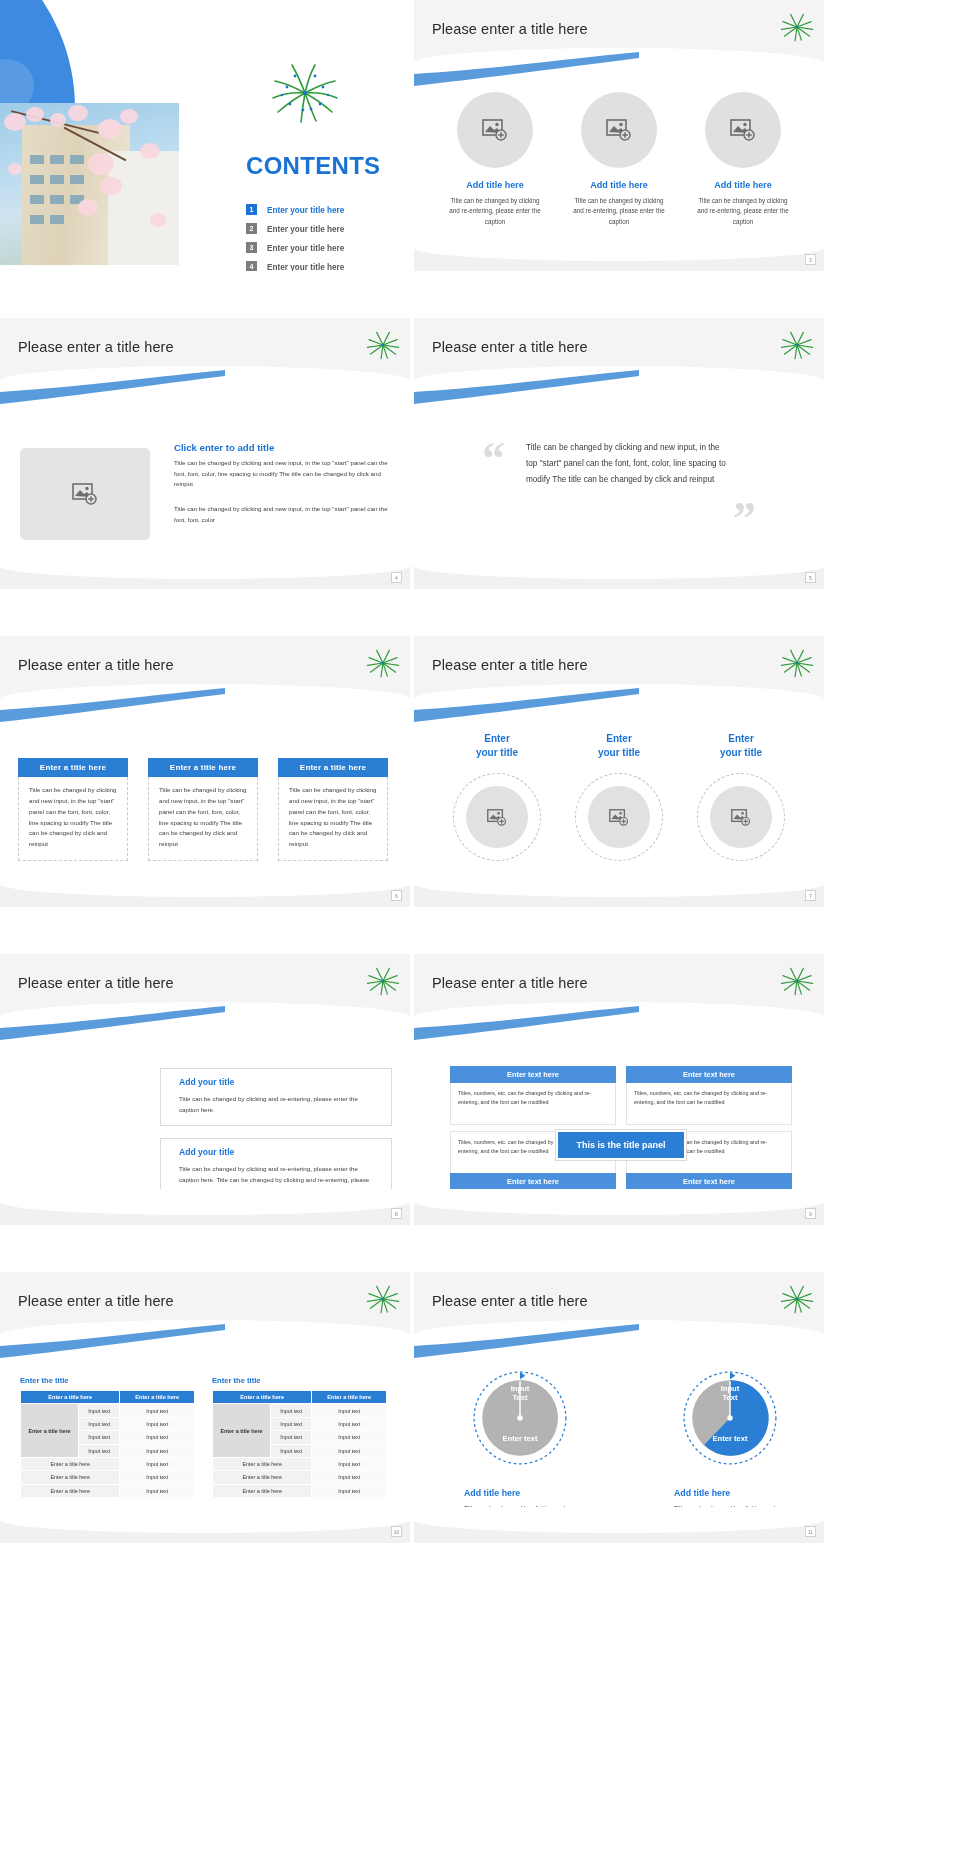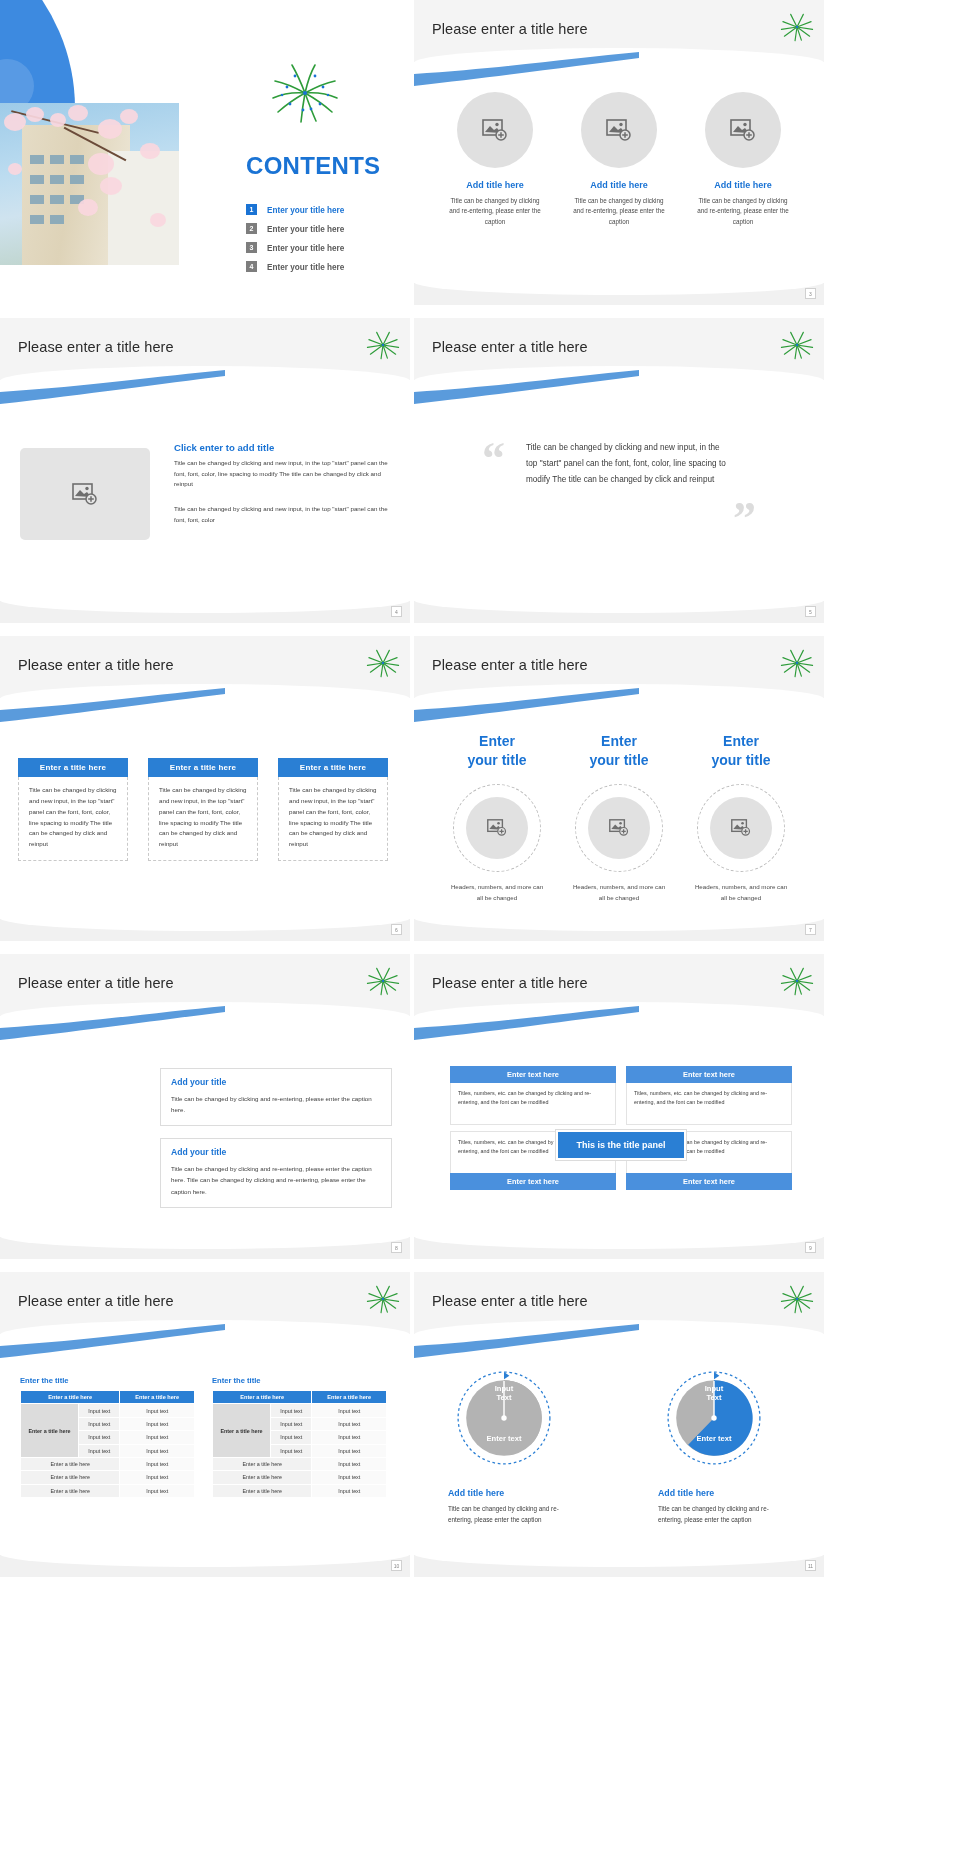--- a/index.html
+++ b/index.html
@@ -12,21 +12,21 @@
   .deck {
     display: grid;
     grid-template-columns: 410px 410px;
     grid-auto-rows: 305px;
     column-gap: 4px;
     row-gap: 13px;
     padding: 0;
   }
   .slide {
     position: relative;
-    width: 410px; height: 305px;
+    width: 410px; height: 271px;
     background: #fff;
     overflow: hidden;
   }
   .slide-inner {
     position: absolute; inset: 0;
     background: #fff;
   }
   
   .titlebar {
     position: absolute; left: 0; top: 0; width: 100%; height: 62px;
@@ -156,36 +156,36 @@
   }
   .card3-b {
     border-left: 1px dashed #c9c9c9; border-right: 1px dashed #c9c9c9;
     border-bottom: 1px dashed #c9c9c9;
     padding: 8px 10px 10px; font-size: 6.2px; color: #3d3d3d; line-height: 1.75;
   }
 
   
   .dcirc { position: absolute; left: 0; top: 96px; width: 100%; display: flex; justify-content: center; gap: 26px; }
   .dcol { width: 96px; text-align: center; position: relative; }
-  .dcol-h { font-size: 14px; font-weight: bold; color: #1a73d4; line-height: 1.35; margin-bottom: 14px; }
+  .dcol-h { font-size: 10px; font-weight: bold; color: #1a73d4; line-height: 1.35; margin-bottom: 14px; }
   .dring {
     width: 88px; height: 88px; border-radius: 50%;
     border: 1px dashed #bdbdbd; margin: 0 auto;
     display: flex; align-items: center; justify-content: center;
   }
   .dav { width: 62px; height: 62px; border-radius: 50%; background: #e1e1e1;
          display: flex; align-items: center; justify-content: center; }
   .dcol-p { font-size: 6.2px; color: #4a4a4a; line-height: 1.75; margin-top: 10px; }
 
   
   .yt-left { position: absolute; left: 20px; top: 118px; width: 130px; }
   .yt-h { font-size: 16px; font-weight: bold; color: #2a80d8; margin-bottom: 8px; }
   .yt-p { font-size: 6.4px; color: #3d3d3d; line-height: 1.85; }
   .yt-right { position: absolute; left: 160px; top: 114px; width: 232px; }
-  .yt-box { border: 1px solid #dcdcdc; padding: 8px 10px 10px; margin-bottom: 12px; position: relative; }
+  .yt-box { border: 1px solid #dcdcdc; padding: 8px 18px 10px; margin-bottom: 12px; position: relative; }
   .yt-box-h { font-size: 8.6px; font-weight: bold; color: #1a73d4; margin-bottom: 6px; }
   .yt-box-p { font-size: 6.2px; color: #3d3d3d; line-height: 1.8; }
 
   
   .mx { position: absolute; left: 36px; top: 112px; width: 342px; }
   .mx-row { display: flex; gap: 10px; }
   .mx-cell { width: 166px; border-radius: 20px; }
   .mx-hdr { background: #4a90dd; color: #fff; font-size: 7.4px; font-weight: bold;
             text-align: center; padding: 4px 0; }
   .mx-body { border: 1px solid #e3e3e3; border-top: none; padding: 6px 7px; height: 42px;
@@ -209,21 +209,21 @@
   table.tb td, table.tb th {
     border: 1px solid #ffffff; font-size: 5.4px; color: #3a3a3a;
     text-align: center; padding: 3.2px 2px; font-weight: normal;
   }
   table.tb th { background: #2a7fd4; color: #fff; font-weight: bold; font-size: 5.6px; }
   table.tb td.lbl { background: #dcdcdc; color: #333; font-weight: bold; width: 58px; }
   table.tb td.alt { background: #f2f2f2; }
   table.tb td.plain { background: #fafafa; }
 
   
-  .donuts { position: absolute; left: 12px; top: 92px; width: 366px; display: flex; gap: 54px; }
+  .donuts { position: absolute; left: 28px; top: 92px; width: 366px; display: flex; gap: 54px; }
   .dn { width: 166px; position: relative; }
   .dn-chart { position: relative; width: 108px; height: 108px; margin: 0 auto; }
   .dn-lbl-top {
     position: absolute; left: 50%; top: 20px; transform: translateX(-50%);
     color: #fff; font-size: 7.6px; font-weight: bold; text-align: center; line-height: 1.25;
     z-index: 3;
   }
   .dn-lbl-bot {
     position: absolute; left: 50%; top: 70px; transform: translateX(-50%);
     color: #fff; font-size: 7.6px; font-weight: bold; text-align: left; white-space: nowrap;

